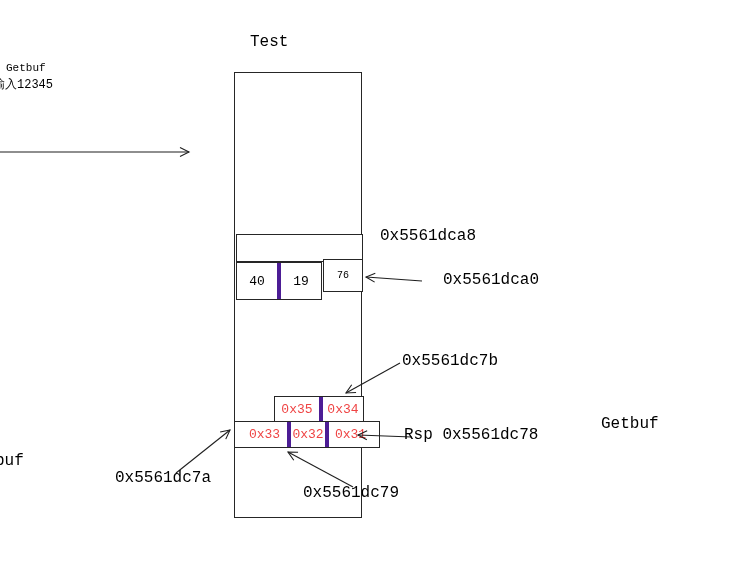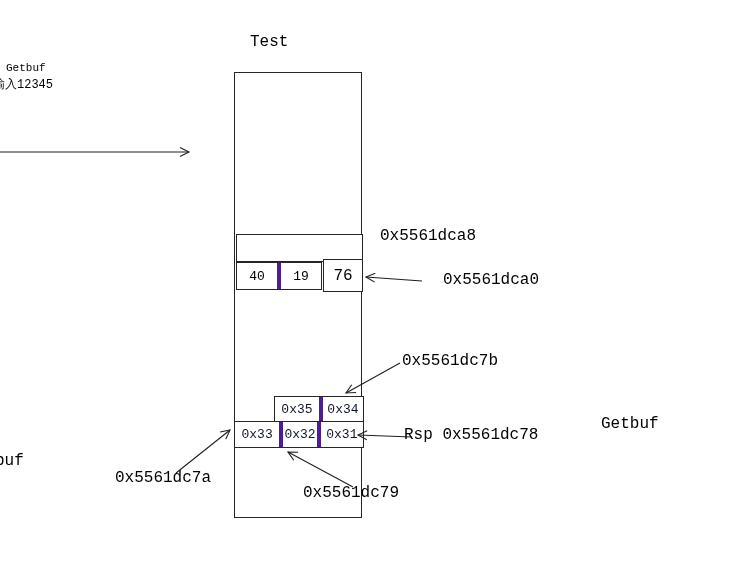--- a/index.html
+++ b/index.html
@@ -33,21 +33,21 @@
   }
   .cell {
     box-sizing: border-box;
     display: flex;
     align-items: center;
     justify-content: center;
     font-size: 13px;
     height: 100%;
   }
   .cell + .cell { border-left: 4px solid #4c1d95; }
-  .teal-text { color: #0f172a; }
+  .teal-text { color: #ef4444; }
 
   
   .lbl {
     position: absolute;
     white-space: nowrap;
     line-height: 1.2;
     font-size: 16px;
   }
   .lbl-sm  { font-size: 11px; }
   .lbl-md  { font-size: 12px; }
@@ -66,33 +66,33 @@
 </style>
 </head>
 <body>
 
 <div id="canvas">
 
   <div class="outline" style="left:234px; top:72px; width:128px; height:446px;"></div>
 
   <div class="filledbox" style="left:236px; top:234px; width:127px; height:28px;"></div>
 
-  <div class="filledbox" style="left:236px; top:262px; width:86px; height:28px;">
+  <div class="filledbox" style="left:236px; top:262px; width:86px; height:38px;">
     <div class="cell" style="width:41px;">40</div>
     <div class="cell" style="width:45px;">19</div>
   </div>
 
-  <div class="filledbox" style="left:323px; top:259px; width:40px; height:33px; align-items:center; justify-content:center; font-size:16px;">76</div>
+  <div class="filledbox" style="left:323px; top:259px; width:40px; height:33px; align-items:center; justify-content:center; font-size:10px;">76</div>
 
   <div class="filledbox" style="left:274px; top:396px; width:90px; height:26px;">
     <div class="cell teal-text" style="width:45px;">0x35</div>
     <div class="cell teal-text" style="width:45px;">0x34</div>
   </div>
 
-  <div class="filledbox" style="left:234px; top:421px; width:130px; height:27px;justify-content:center;">
+  <div class="filledbox" style="left:234px; top:421px; width:146px; height:27px;justify-content:center;">
     <div class="cell teal-text" style="width:45px;">0x33</div>
     <div class="cell teal-text" style="width:38px;">0x32</div>
     <div class="cell teal-text" style="width:47px;">0x31</div>
   </div>
 
   <svg class="arrows" width="741" height="570" viewBox="0 0 741 570">
     <defs>
       <marker id="ah" markerWidth="16" markerHeight="16" refX="11" refY="6" orient="auto" markerUnits="userSpaceOnUse">
         <path d="M2,1.5 L11,6 L2,10.5" fill="none" stroke="#1f1f1f" stroke-width="1.1"></path>
       </marker>

